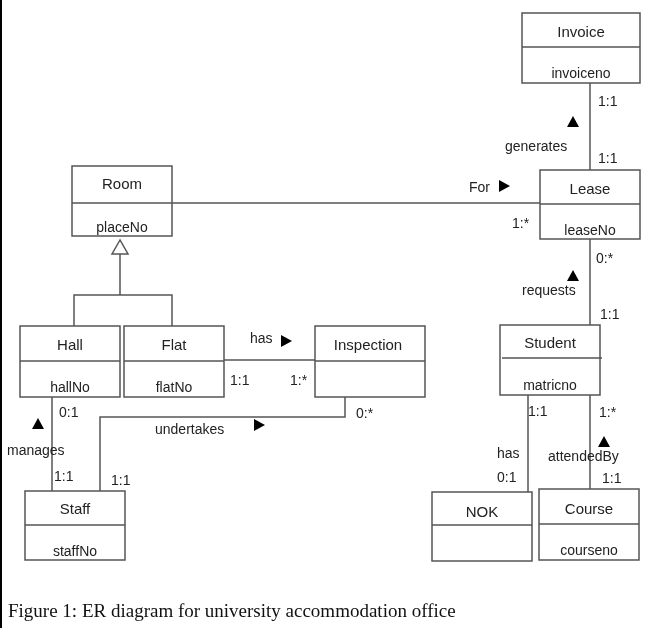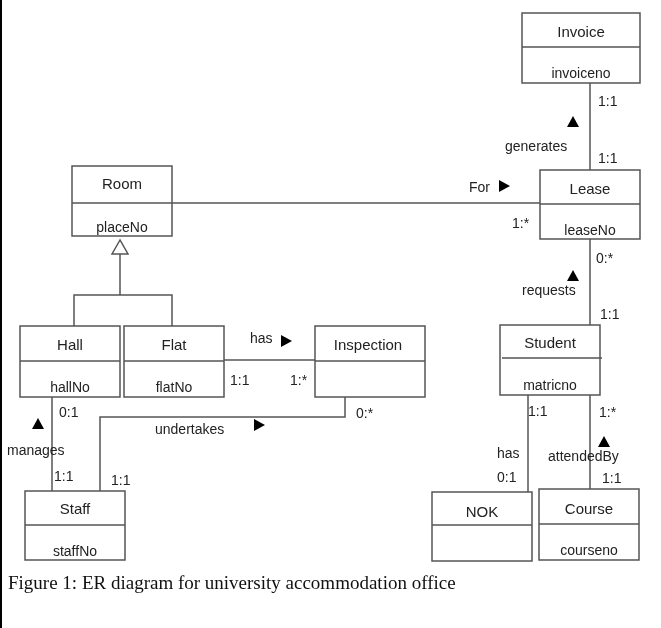--- a/index.html
+++ b/index.html
@@ -7,21 +7,21 @@
     #left-border { position: absolute; left: 0; top: 0; width: 2px; height: 628px; background: #000; }
     svg { position: absolute; left: 0; top: 0; }
     .ent-box { fill: #fff; stroke: #555; stroke-width: 1.5; }
     .ent-div { stroke: #555; stroke-width: 1.5; }
     .line { stroke: #555; stroke-width: 1.5; fill: none; }
     .ename { font-family: "Liberation Sans", sans-serif; font-size: 15px; fill: #222; }
     .eattr { font-family: "Liberation Sans", sans-serif; font-size: 14px; fill: #222; }
     .lbl { font-family: "Liberation Sans", sans-serif; font-size: 14px; fill: #222; }
     .arrow { fill: #000; }
     .gen { fill: #fff; stroke: #555; stroke-width: 1.5; }
-    #caption { position: absolute; left: 8px; top: 572px; font-family: "Liberation Serif", serif; font-size: 19px; color: #111; white-space: nowrap; }
+    #caption { position: absolute; left: 8px; top: 600px; font-family: "Liberation Serif", serif; font-size: 19px; color: #111; white-space: nowrap; }
   </style>
 </head>
 <body>
 
 <div id="left-border"></div>
 
 <svg width="661" height="628" viewBox="0 0 661 628">
 
   <line class="line" x1="590" y1="83" x2="590" y2="170"></line>
   <line class="line" x1="172" y1="203" x2="540" y2="203"></line>

